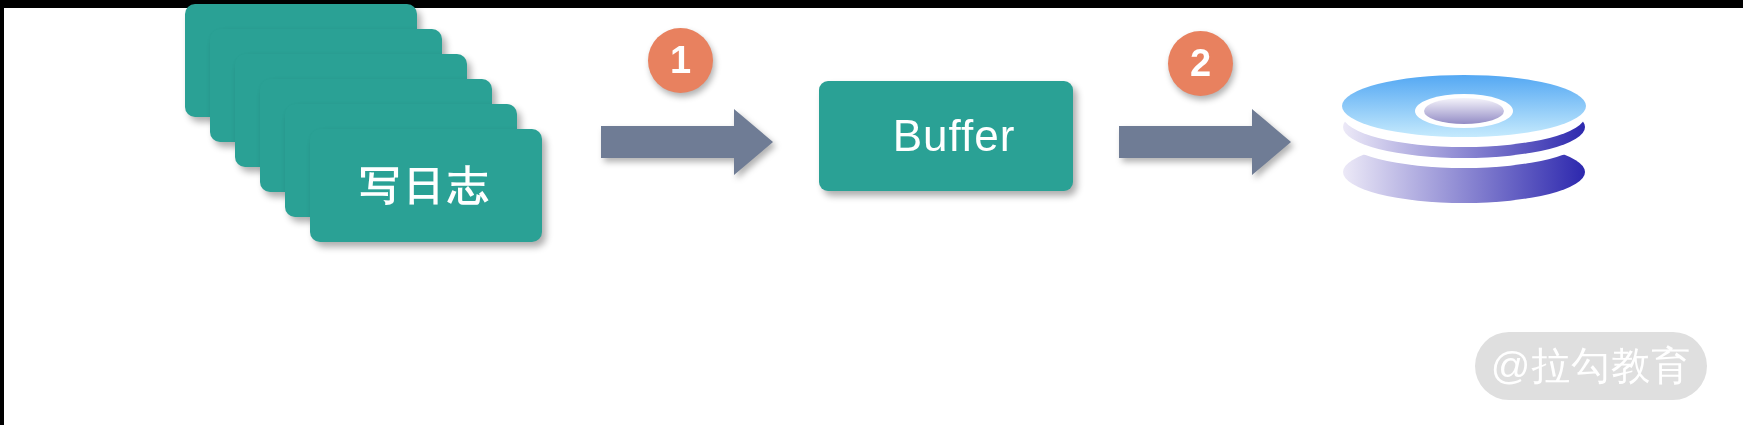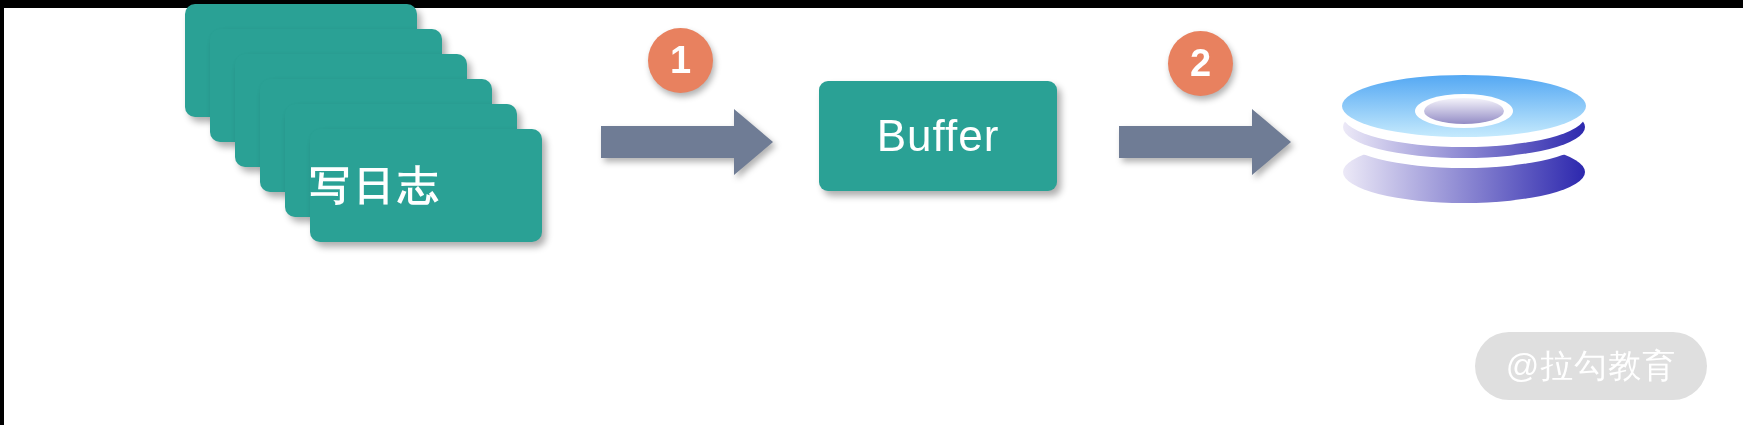--- a/index.html
+++ b/index.html
@@ -9,21 +9,21 @@
   }
   .bar-top{position:absolute;left:0;top:0;width:1743px;height:8px;background:var(--bar-black,#000);z-index:1;}
   .bar-left{position:absolute;left:0;top:0;width:4px;height:425px;background:var(--bar-black,#000);z-index:1;}
 
   
   .stack{position:absolute;left:185px;top:4px;width:360px;height:240px;z-index:3;}
   .log-card{
     position:absolute;width:232px;height:113px;border-radius:10px;
     background:var(--teal,#2aa195);
     box-shadow:4px 5px 7px rgba(0,0,0,0.32);
-    display:flex;align-items:center;
+    display:flex;align-items:center;justify-content:center;
   }
   .log-card span{
     color:var(--card-text,#fff);font-size:40px;font-weight:bold;letter-spacing:4px;
   }
 
   
   .badge{
     position:absolute;width:65px;height:65px;border-radius:50%;
     background:var(--coral,#e8815f);color:#fff;
     display:flex;align-items:center;justify-content:center;
@@ -36,21 +36,21 @@
   
   .arrow{position:absolute;z-index:4;filter:drop-shadow(3px 4px 3px rgba(0,0,0,0.30));}
   .arrow polygon{fill:var(--arrow-gray,#6f7c95);}
   .arrow1{left:601px;top:109px;width:172px;height:66px;}
   .arrow2{left:1119px;top:109px;width:172px;height:66px;}
 
   
   .buffer-box{
     position:absolute;left:819px;top:81px;width:238px;height:110px;border-radius:9px;
     background:var(--teal,#2aa195);box-shadow:4px 5px 7px rgba(0,0,0,0.32);
-    display:flex;align-items:center;justify-content:center;z-index:3;
+    display:flex;align-items:center;justify-content:center;z-index:3;padding-left:16px;
   }
   .buffer-box span{color:#fff;font-size:44px;letter-spacing:1px;}
 
   
   .caption{
     position:absolute;left:1040px;top:218px;width:336px;text-align:center;
     color:var(--label-gray,#595959);font-size:44px;font-weight:bold;z-index:3;
   }
 
   
@@ -61,21 +61,21 @@
   .stop-top-end{stop-color:var(--disk-top-end,#c5eafd);}
   .stop-hole-start{stop-color:var(--disk-hole-start,#f5f4fb);}
   .stop-hole-end{stop-color:var(--disk-hole-end,#938cc5);}
 
   
   .watermark{
     position:absolute;left:1475px;top:332px;width:232px;height:68px;border-radius:34px;
     background:var(--watermark-bg,#dfdfdf);
     display:flex;align-items:center;justify-content:center;z-index:2;
   }
-  .watermark span{color:var(--watermark-text,#fff);font-size:33px;letter-spacing:1px;}
+  .watermark span{color:var(--watermark-text,#fff);font-size:39px;letter-spacing:1px;}
 </style>
 </head>
 <body>
 
 <div class="canvas">
 
   <div class="bar-top"></div>
   <div class="bar-left"></div>
 
   <div class="stack">

